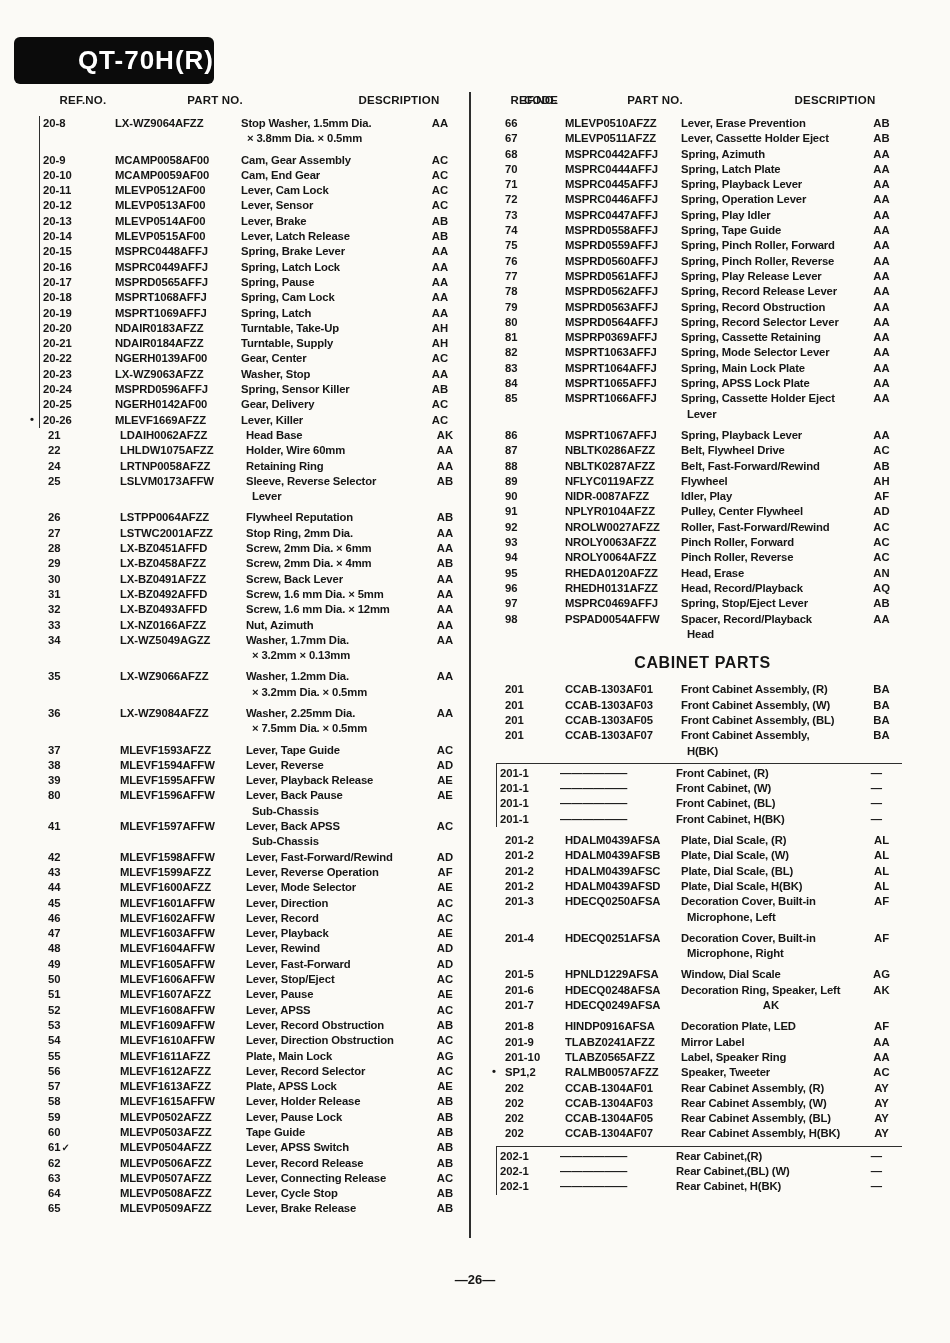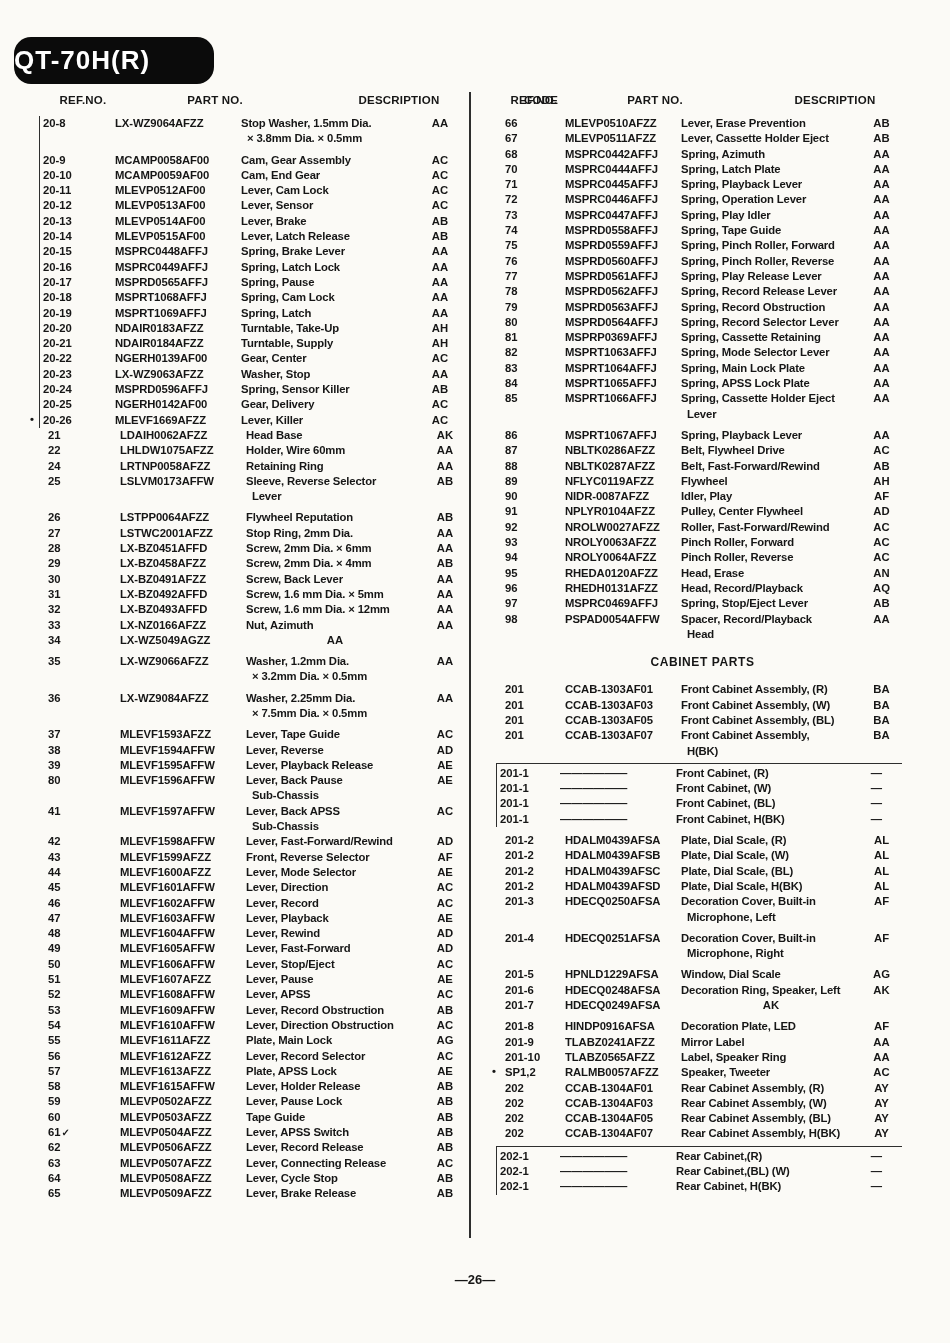--- a/index.html
+++ b/index.html
@@ -1,19 +1,19 @@
 <!DOCTYPE html>
 <html><head>
 <meta charset="utf-8">
 <style>
   html,body{margin:0;padding:0;background:#d8d8d4;}
   .page{position:relative;width:950px;height:1343px;background:#fbfaf6;color:#161616;
         font-family:"Liberation Sans",sans-serif;font-weight:700;overflow:hidden;}
   .title-box{position:absolute;left:14px;top:37px;width:200px;height:47px;background:#0b0b0b;
-        border-radius:17px;color:#ffffff;display:flex;align-items:center;justify-content:flex-start;
+        border-radius:6px;color:#ffffff;display:flex;align-items:center;justify-content:flex-end;
         font-size:26px;letter-spacing:1px;}
   .col-header{position:absolute;top:94px;display:grid;font-size:11.5px;gap:32px;}
   .col-header.left{left:46px;width:420px;grid-template-columns:74px 126px 178px 42px;}
   .col-header.right{left:503px;width:399px;grid-template-columns:62px 116px 180px 41px;}
   .col-header span{text-align:center;letter-spacing:0.2px;}
   .col{position:absolute;top:116px;font-size:11.3px;line-height:15.3px;}
   .col.left{left:46px;width:420px;}
   .col.right{left:503px;width:399px;}
   .row{display:grid;position:relative;align-items:start;}
   .col.left .row{grid-template-columns:74px 126px 178px 42px;}
@@ -21,21 +21,21 @@
   .row.gap{margin-top:6px;}
   .c-ref{padding-left:2px;white-space:nowrap;}
   .c-part{letter-spacing:-0.1px;white-space:nowrap;}
   .c-desc{white-space:pre-wrap;letter-spacing:-0.15px;}
   .c-code{text-align:center;}
   .bullet{position:absolute;left:-11px;top:-1px;}
   .marker{font-size:10px;margin-left:1px;}
   .grp{border-left:1.6px solid #2e2e2e;margin-left:-7px;padding-left:1px;}
   .grp-top{border-top:1.6px solid #2e2e2e;margin-top:4px;padding-top:2px;}
   .divider-v{position:absolute;left:469px;top:92px;width:1.5px;height:1146px;background:#2e2e2e;}
-  .section-header{text-align:center;font-size:12px;letter-spacing:0.6px;margin:13px 0 12px 0;}
+  .section-header{text-align:center;font-size:16px;letter-spacing:0.6px;margin:13px 0 12px 0;}
   .footer{position:absolute;left:0;top:1272px;width:950px;text-align:center;font-size:13px;}
 </style>
 </head>
 <body>
 
 <div class="page">
 
   <div class="title-box">
     <span>QT-70H(R)</span>
   </div>
@@ -244,20 +244,22 @@
       </div>
       <div class="row">
         <span class="c-ref"><span>33</span></span>
         <span class="c-part">LX-NZ0166AFZZ</span>
         <span class="c-desc">Nut, Azimuth</span>
         <span class="c-code">AA</span>
       </div>
       <div class="row">
         <span class="c-ref"><span>34</span></span>
         <span class="c-part">LX-WZ5049AGZZ</span>
+        <span class="c-desc">Washer, 1.7mm Dia.
+  × 3.2mm × 0.13mm</span>
         <span class="c-code">AA</span>
       </div>
       <div class="row gap">
         <span class="c-ref"><span>35</span></span>
         <span class="c-part">LX-WZ9066AFZZ</span>
         <span class="c-desc">Washer, 1.2mm Dia.
   × 3.2mm Dia. × 0.5mm</span>
         <span class="c-code">AA</span>
       </div>
       <div class="row gap">
@@ -301,21 +303,21 @@
       </div>
       <div class="row">
         <span class="c-ref"><span>42</span></span>
         <span class="c-part">MLEVF1598AFFW</span>
         <span class="c-desc">Lever, Fast-Forward/Rewind</span>
         <span class="c-code">AD</span>
       </div>
       <div class="row">
         <span class="c-ref"><span>43</span></span>
         <span class="c-part">MLEVF1599AFZZ</span>
-        <span class="c-desc">Front, Reverse Selector</span>
+        <span class="c-desc">Lever, Reverse Operation</span>
         <span class="c-code">AF</span>
       </div>
       <div class="row">
         <span class="c-ref"><span>44</span></span>
         <span class="c-part">MLEVF1600AFZZ</span>
         <span class="c-desc">Lever, Mode Selector</span>
         <span class="c-code">AE</span>
       </div>
       <div class="row">
         <span class="c-ref"><span>45</span></span>

